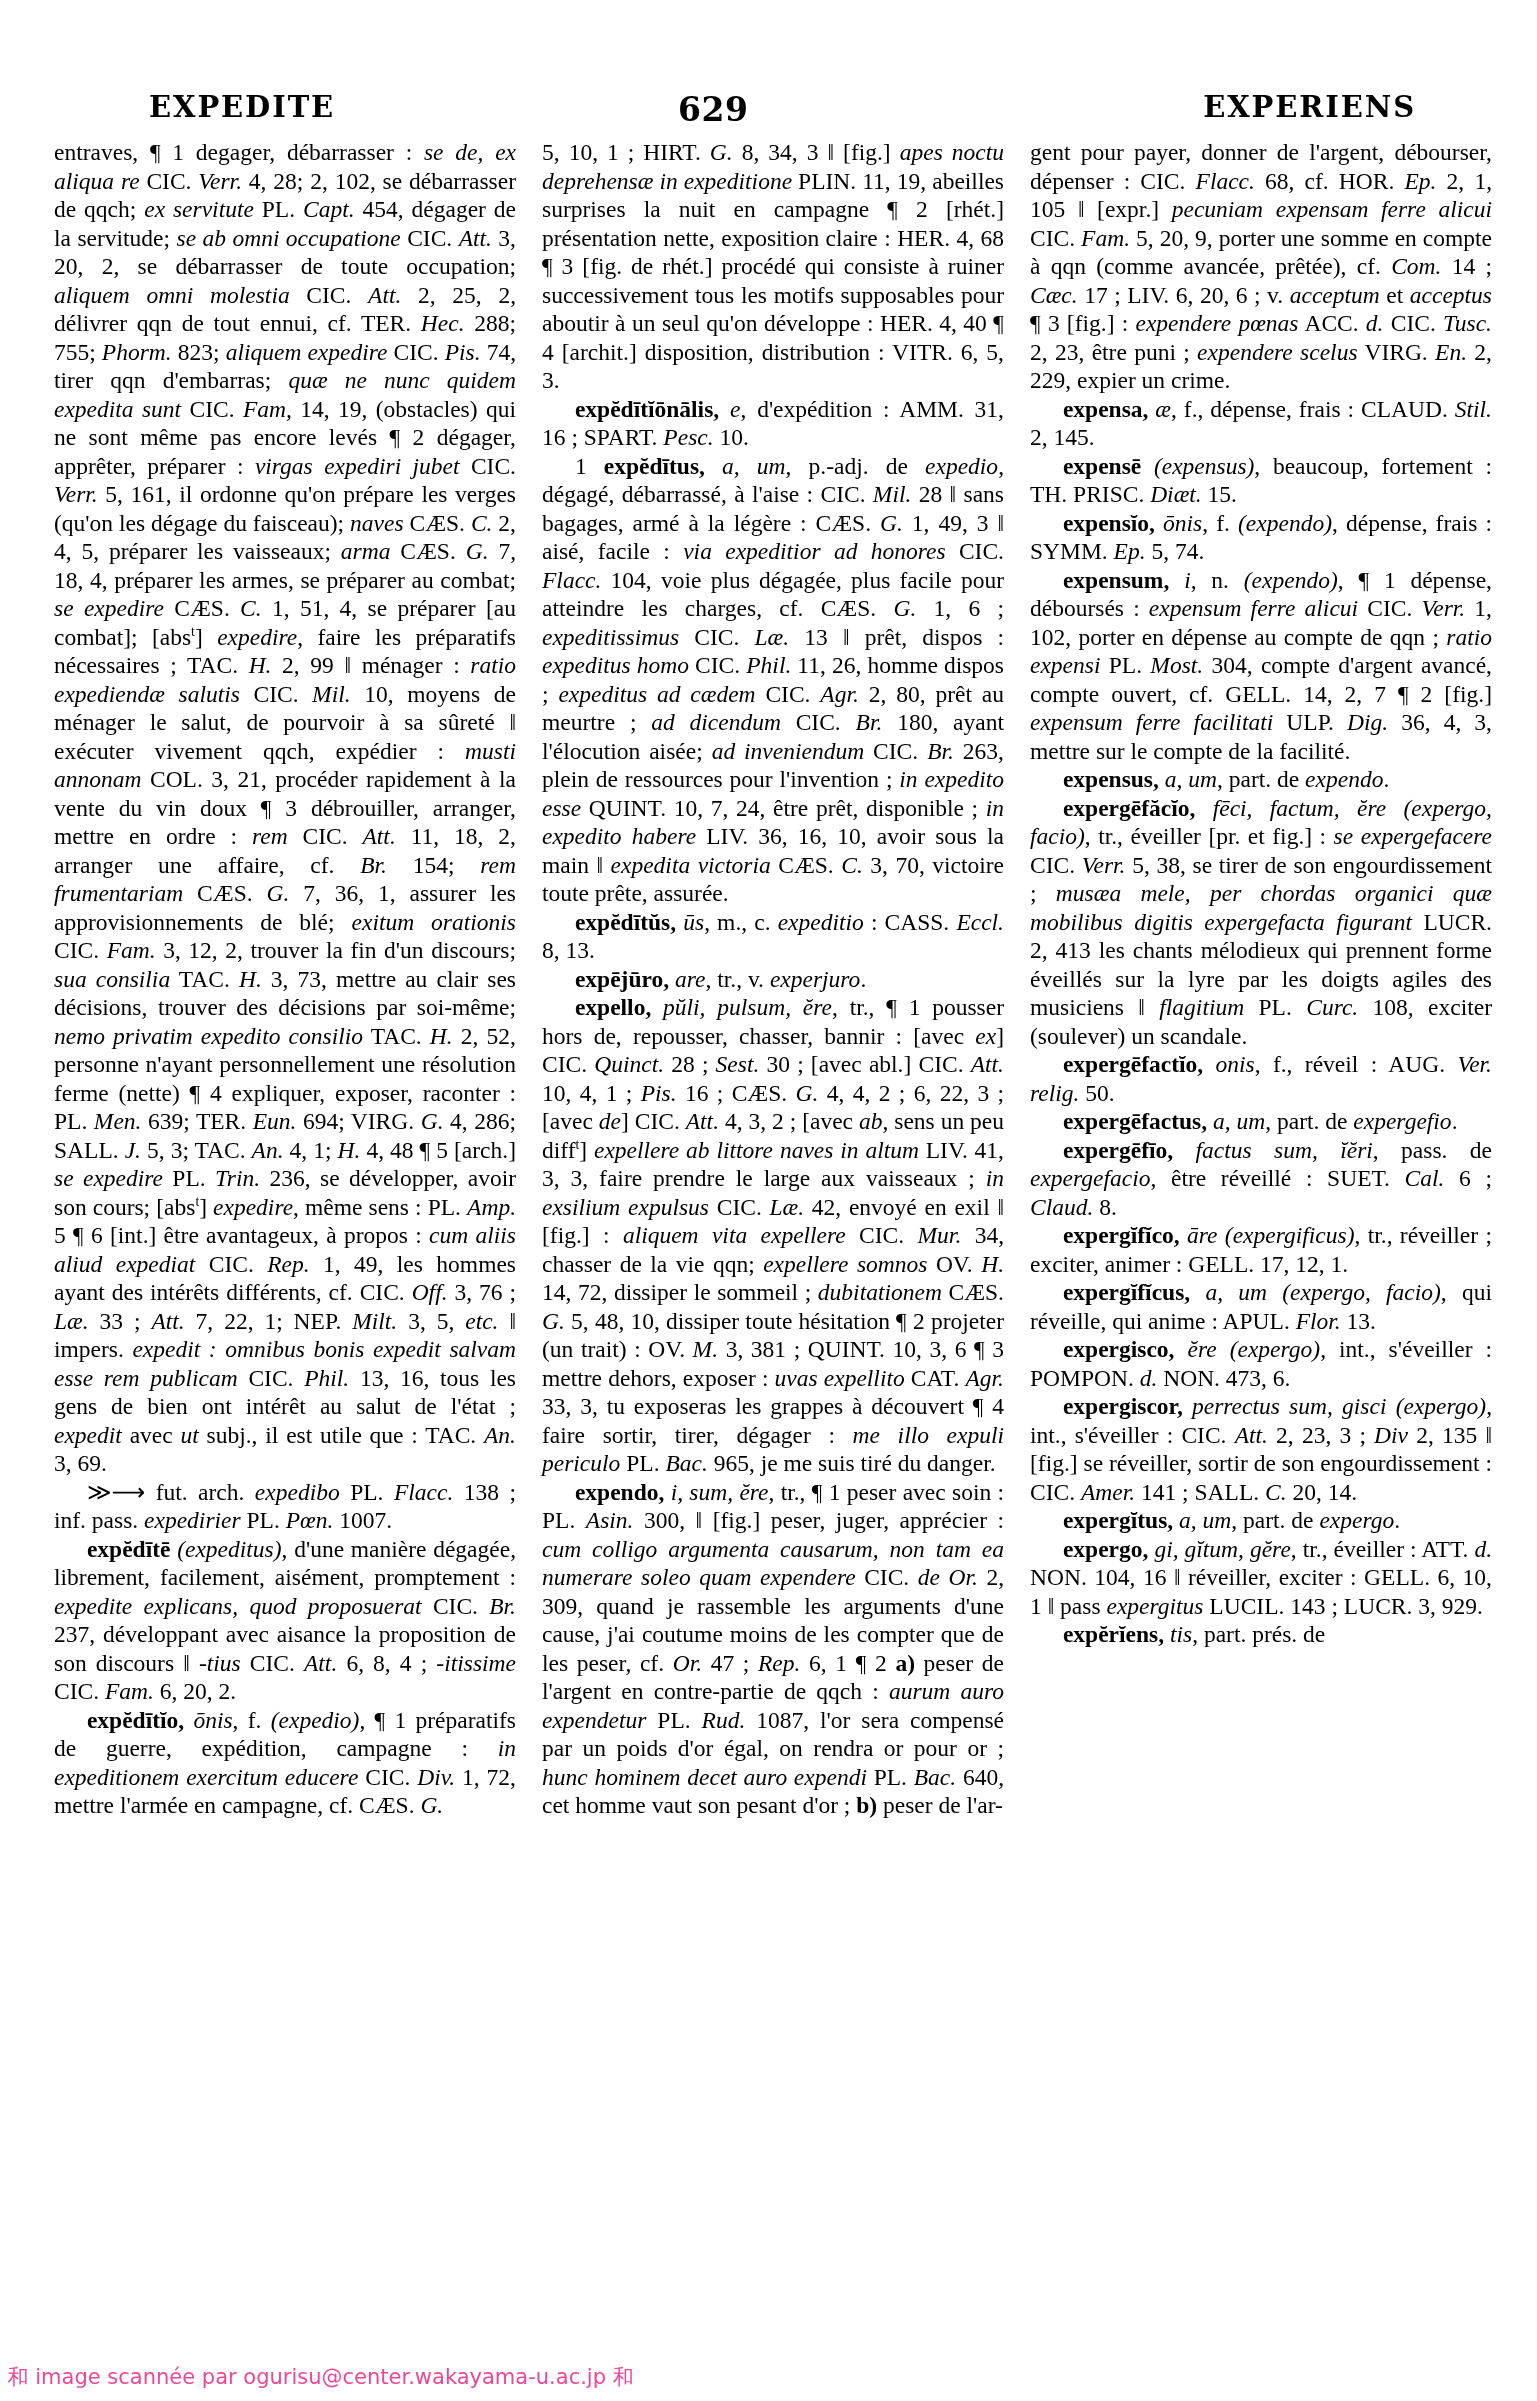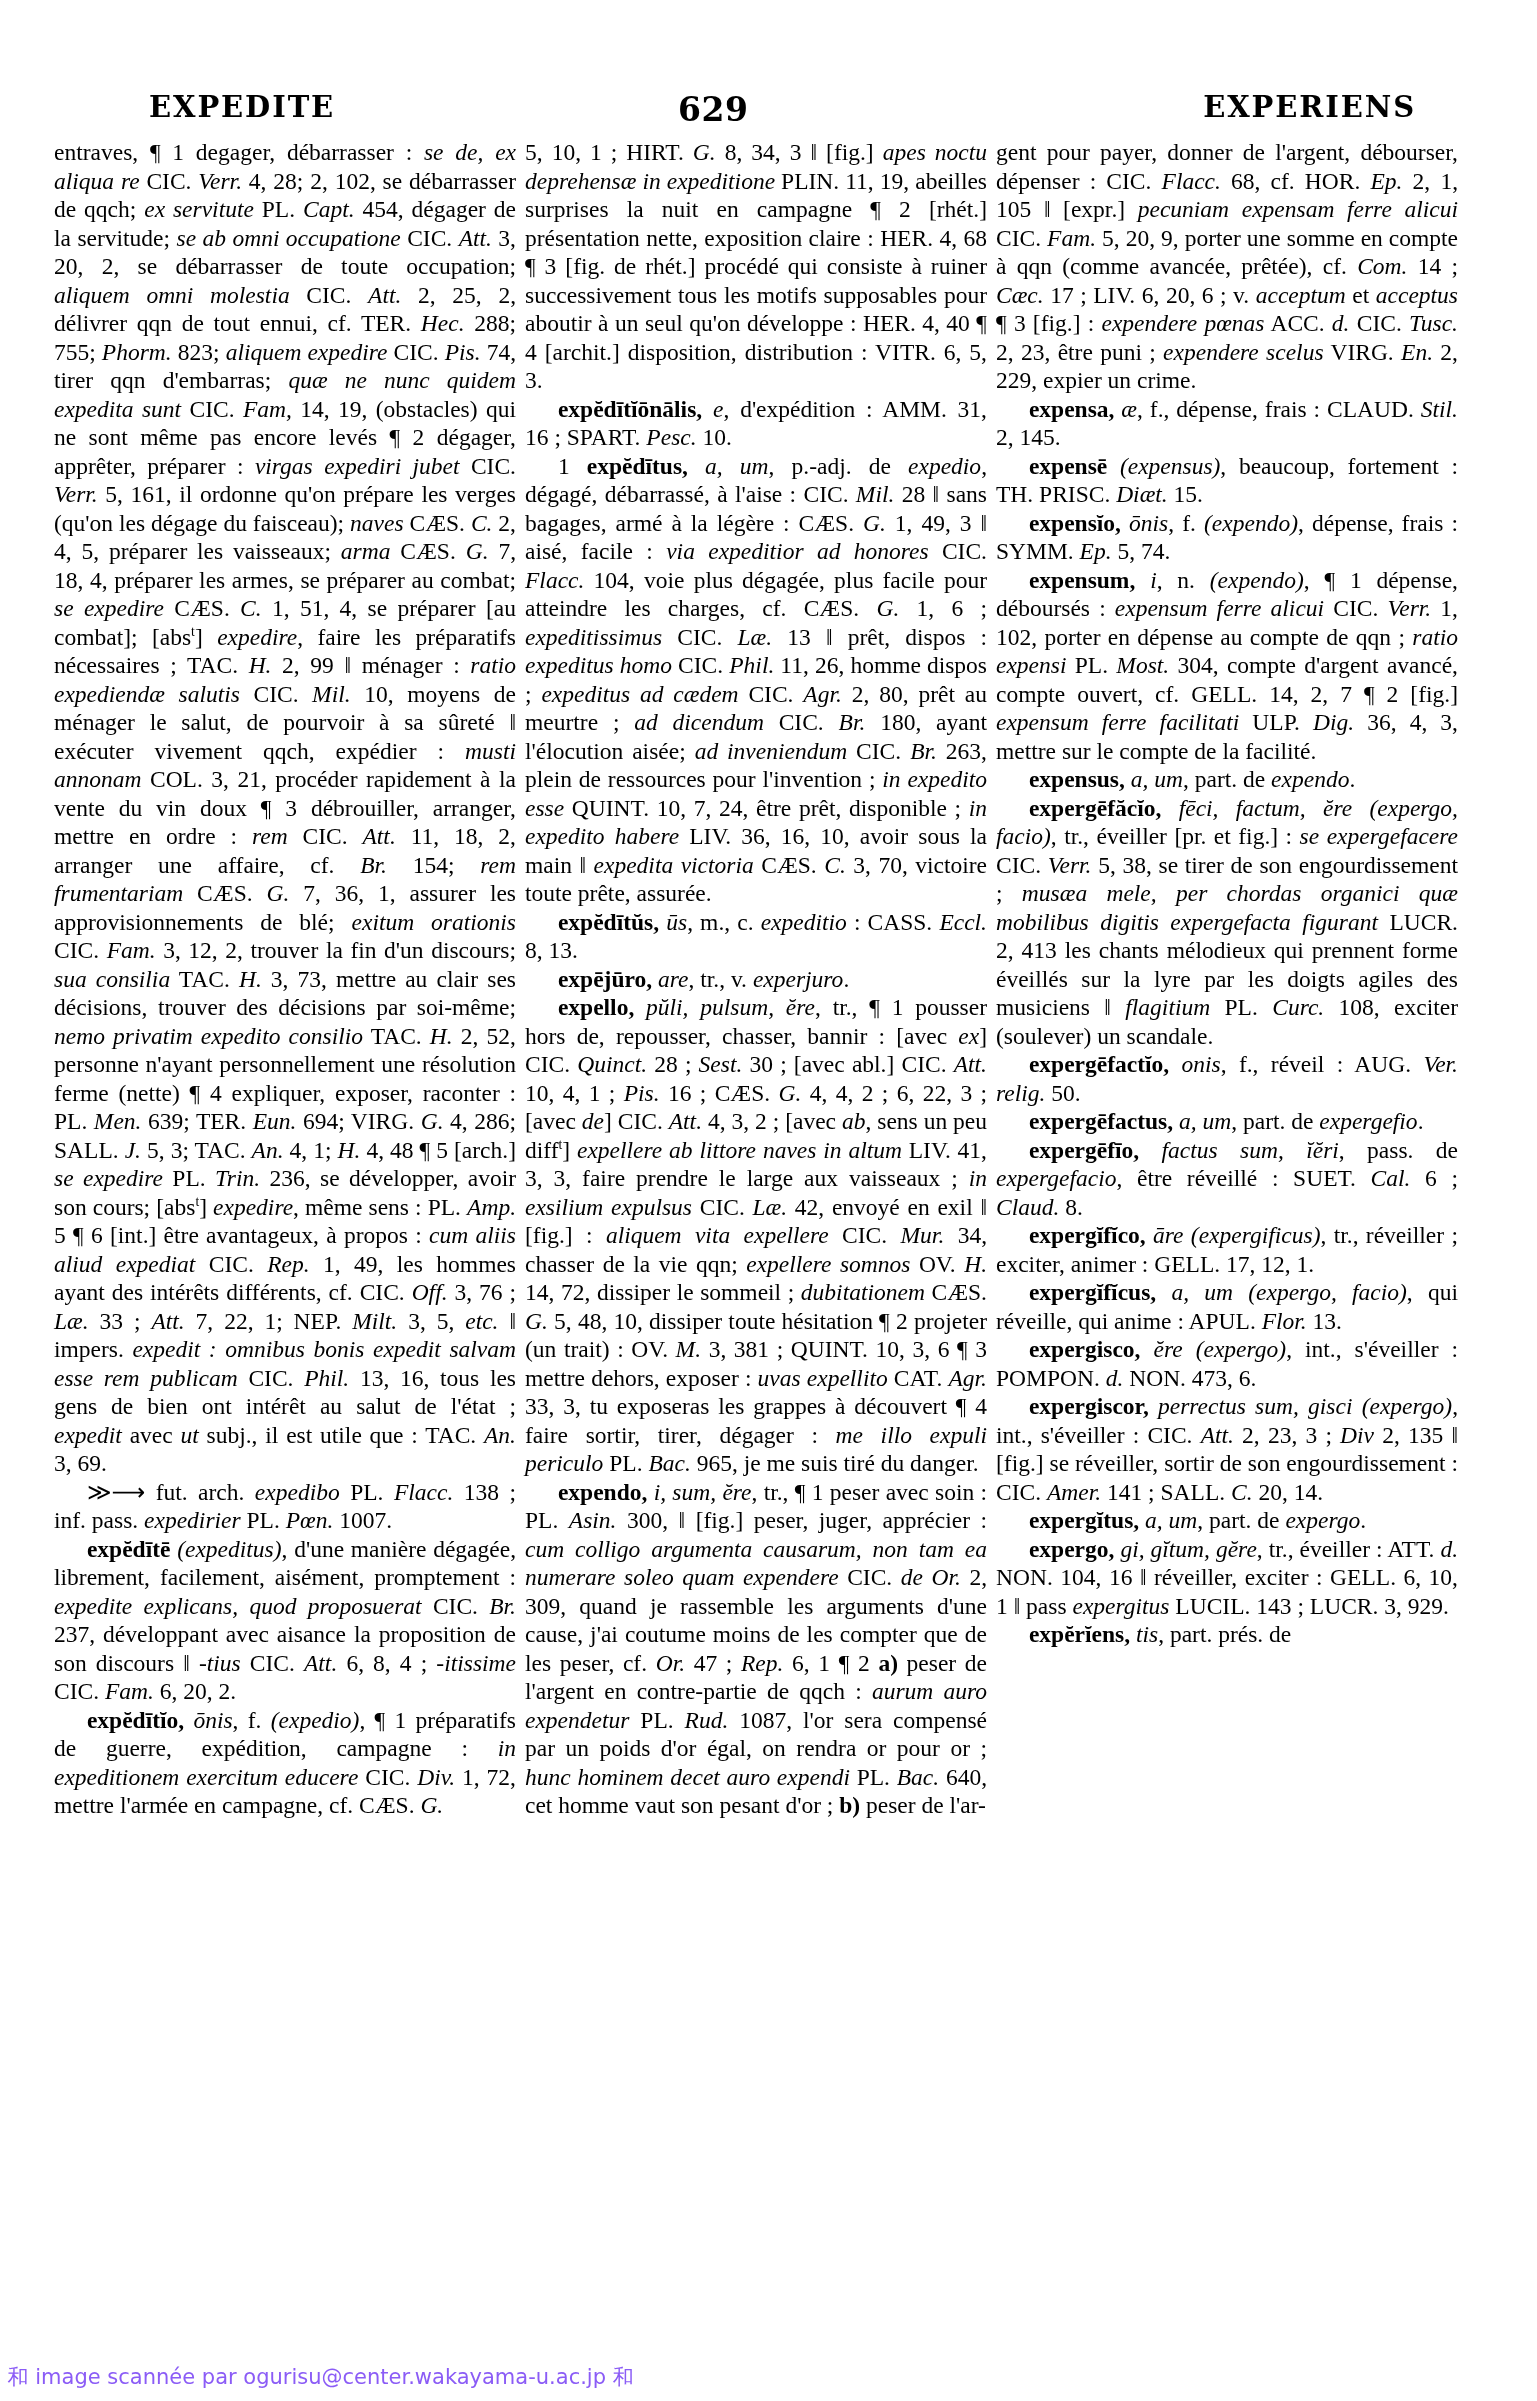--- a/index.html
+++ b/index.html
@@ -3,29 +3,29 @@
 <meta charset="utf-8">
 <style>
   html,body{margin:0;padding:0;background:#ffffff;}
   body{width:1537px;height:2401px;color:#000;font-family:"Liberation Serif",serif;}
   .page{position:relative;width:1537px;height:2401px;overflow:hidden;background:#fff;}
   .header{position:absolute;top:90px;left:54px;right:48px;height:57px;}
   .hw{font-weight:bold;font-family:"DejaVu Serif",serif;letter-spacing:1.9px;}
   .hw-left{position:absolute;left:95px;top:0;font-size:29px;text-align:right;}
   .hw-center{position:absolute;left:624px;top:0;font-size:33px;letter-spacing:0.6px;}
   .hw-right{position:absolute;right:73px;top:0;font-size:29px;}
-  .columns{position:absolute;top:138px;left:54px;display:flex;gap:9px;}
+  .columns{position:absolute;top:138px;left:54px;display:flex;gap:26px;}
   .col{width:462px;font-size:23.5px;line-height:28.5px;text-align:justify;}
   .col p{margin:0;padding:0;}
   .col p.entry{text-indent:1.4em;}
   .col p.cont{text-indent:0;}
   .r-b{font-weight:bold;}
   .r-i{font-style:italic;}
   .r-sup{font-size:0.58em;vertical-align:super;line-height:0;}
-  .footer{position:absolute;left:7.6px;bottom:10px;font-family:"DejaVu Sans",sans-serif;font-size:21px;color:#8b5cf6;}
+  .footer{position:absolute;left:7.6px;bottom:10px;font-family:"DejaVu Sans",sans-serif;font-size:21px;color:#ec4899;}
 </style>
 </head>
 <body>
 
 <div class="page">
   <div class="header">
     <span class="hw hw-left">EXPEDITE</span>
     <span class="hw hw-center">629</span>
     <span class="hw hw-right">EXPERIENS</span>
   </div>

